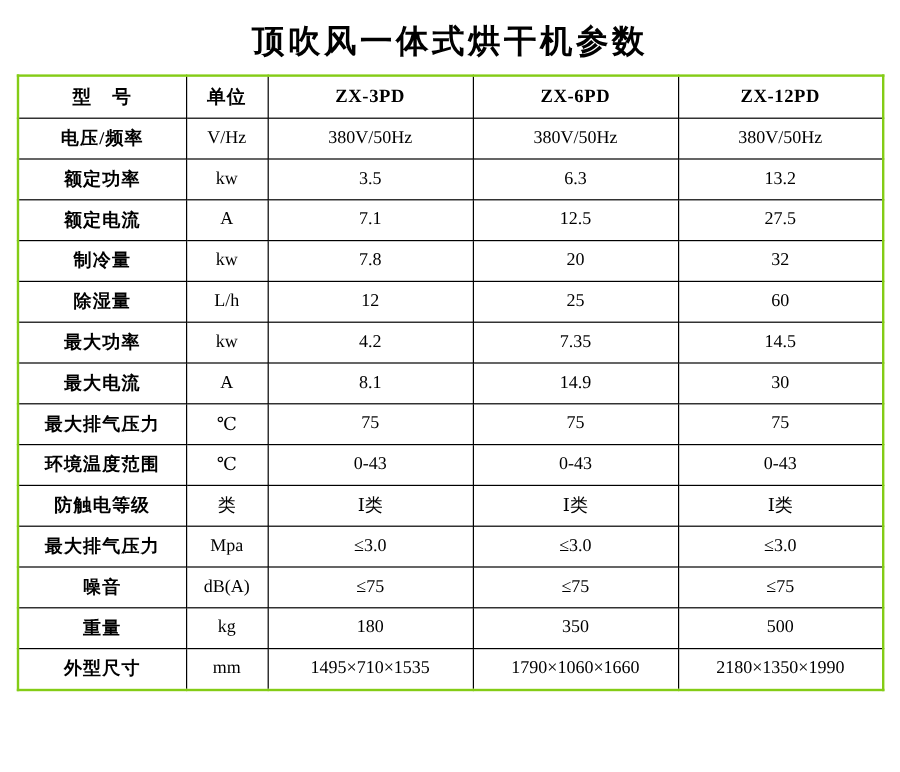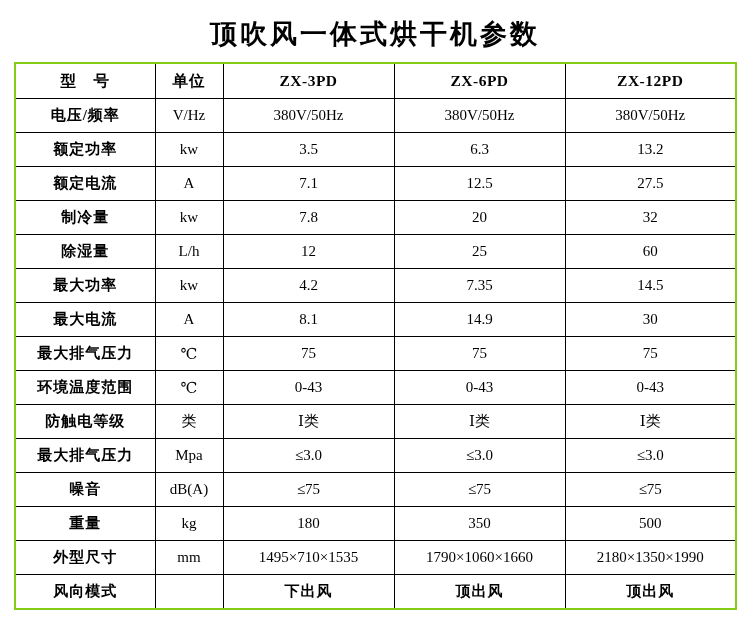--- a/index.html
+++ b/index.html
@@ -211,24 +211,17 @@
         </tr>
 
         <tr>
           <td class="param">外型尺寸</td>
           <td class="unit">mm</td>
           <td class="wide-val">1495×710×1535</td>
           <td class="wide-val">1790×1060×1660</td>
           <td class="wide-val">2180×1350×1990</td>
         </tr>
 
-        <tr>
-          <td class="param">风向模式</td>
-          <td class="unit"></td>
-          <td class="param">下出风</td>
-          <td class="param">顶出风</td>
-          <td class="param">顶出风</td>
-        </tr>
       </tbody>
     </table>
   </div>
 
 </div>
 
 </body></html>

